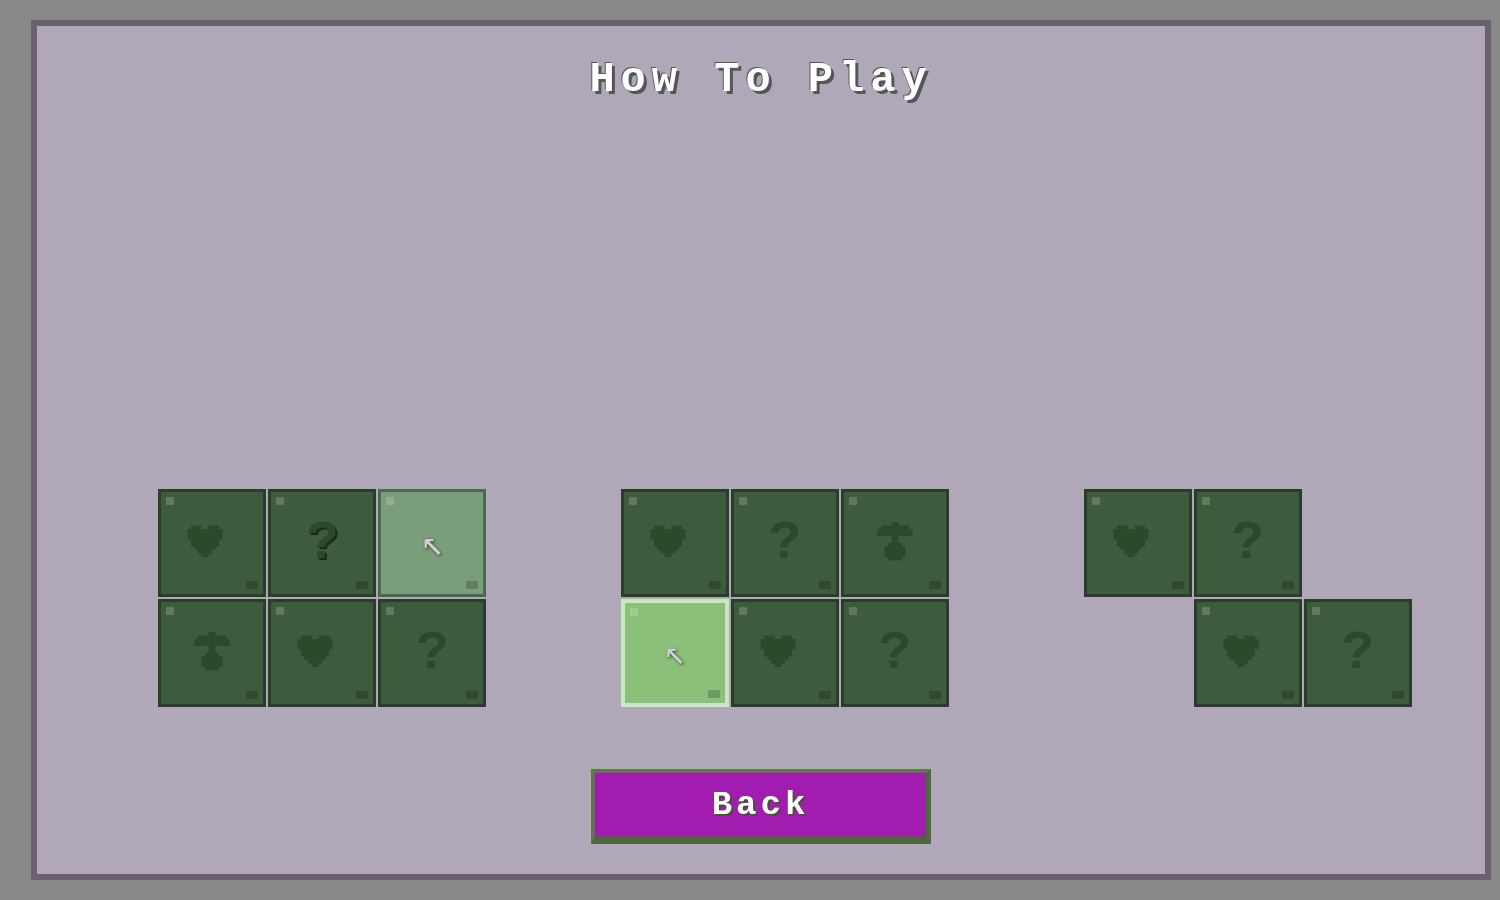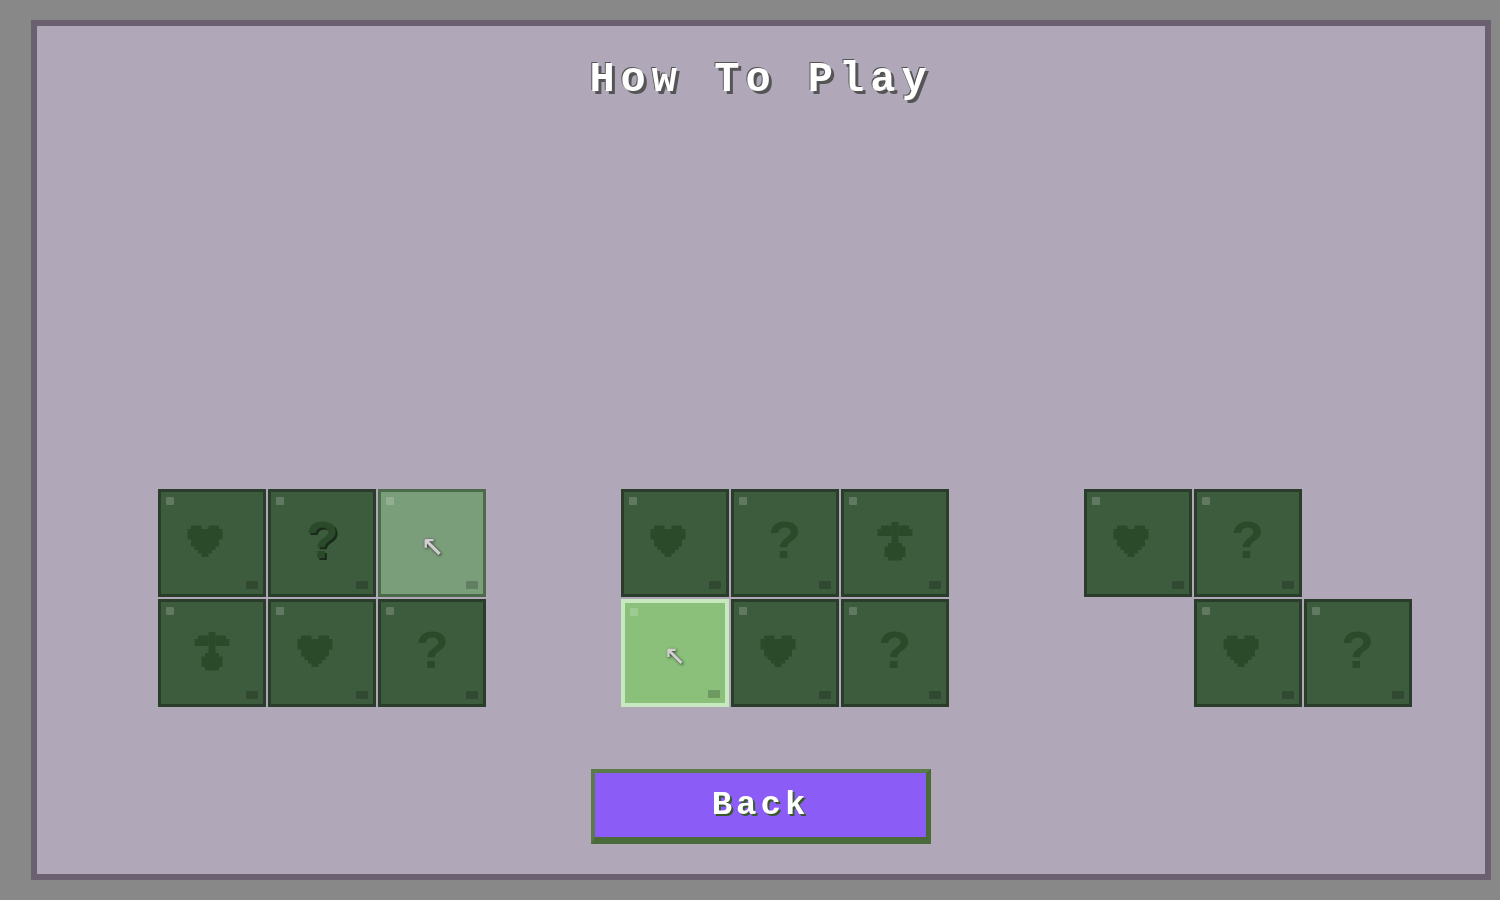--- a/index.html
+++ b/index.html
@@ -120,21 +120,21 @@
     
     .pixel-icon {
       width: 56px;
       height: 56px;
     }
 
     
     .back-button {
       width: 340px;
       height: 75px;
-      background: #8b5cf6;
+      background: #a21caf;
       border: 4px solid #5a7a4a;
       border-bottom: 7px solid #4a6a3a;
       border-right: 5px solid #4a6a3a;
       display: flex;
       align-items: center;
       justify-content: center;
       cursor: pointer;
       font-family: 'Courier New', monospace;
       font-size: 34px;
       font-weight: bold;

